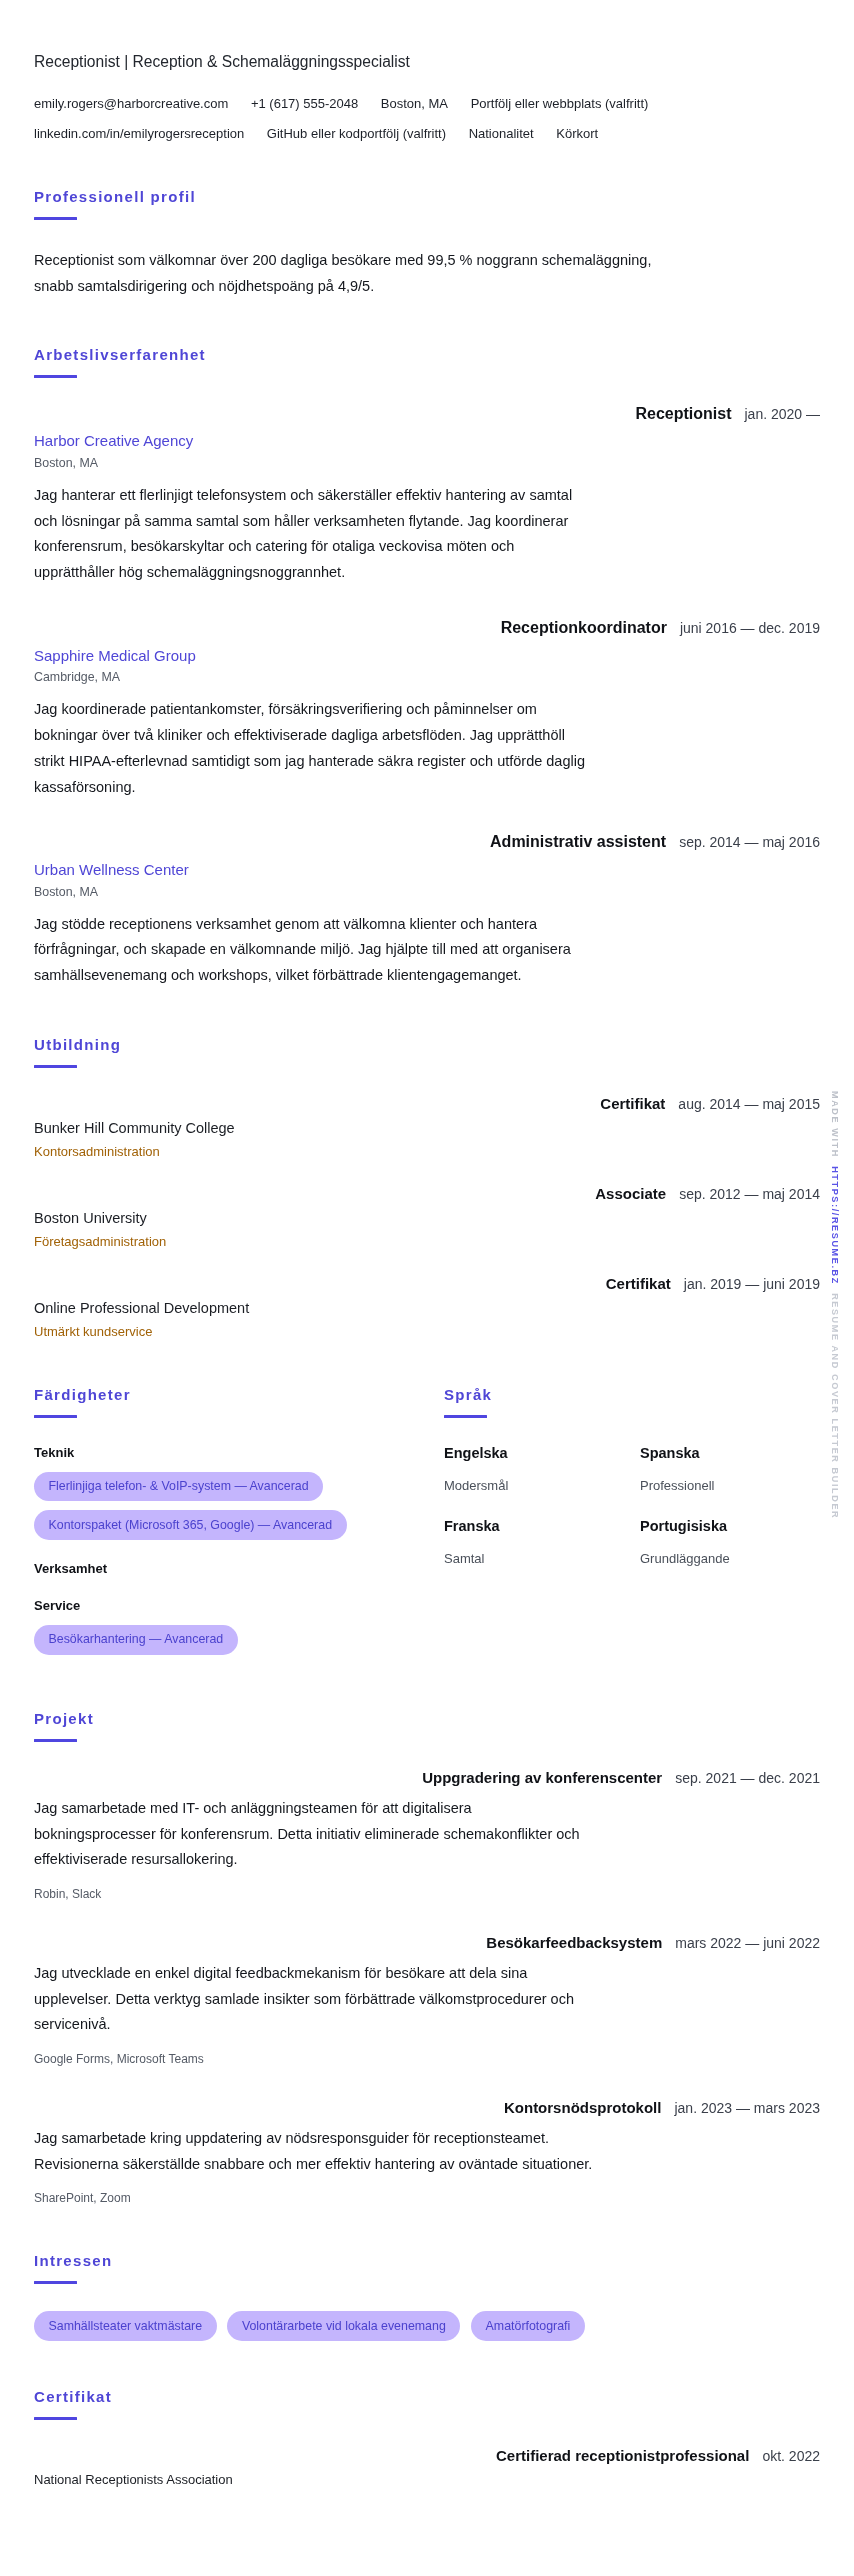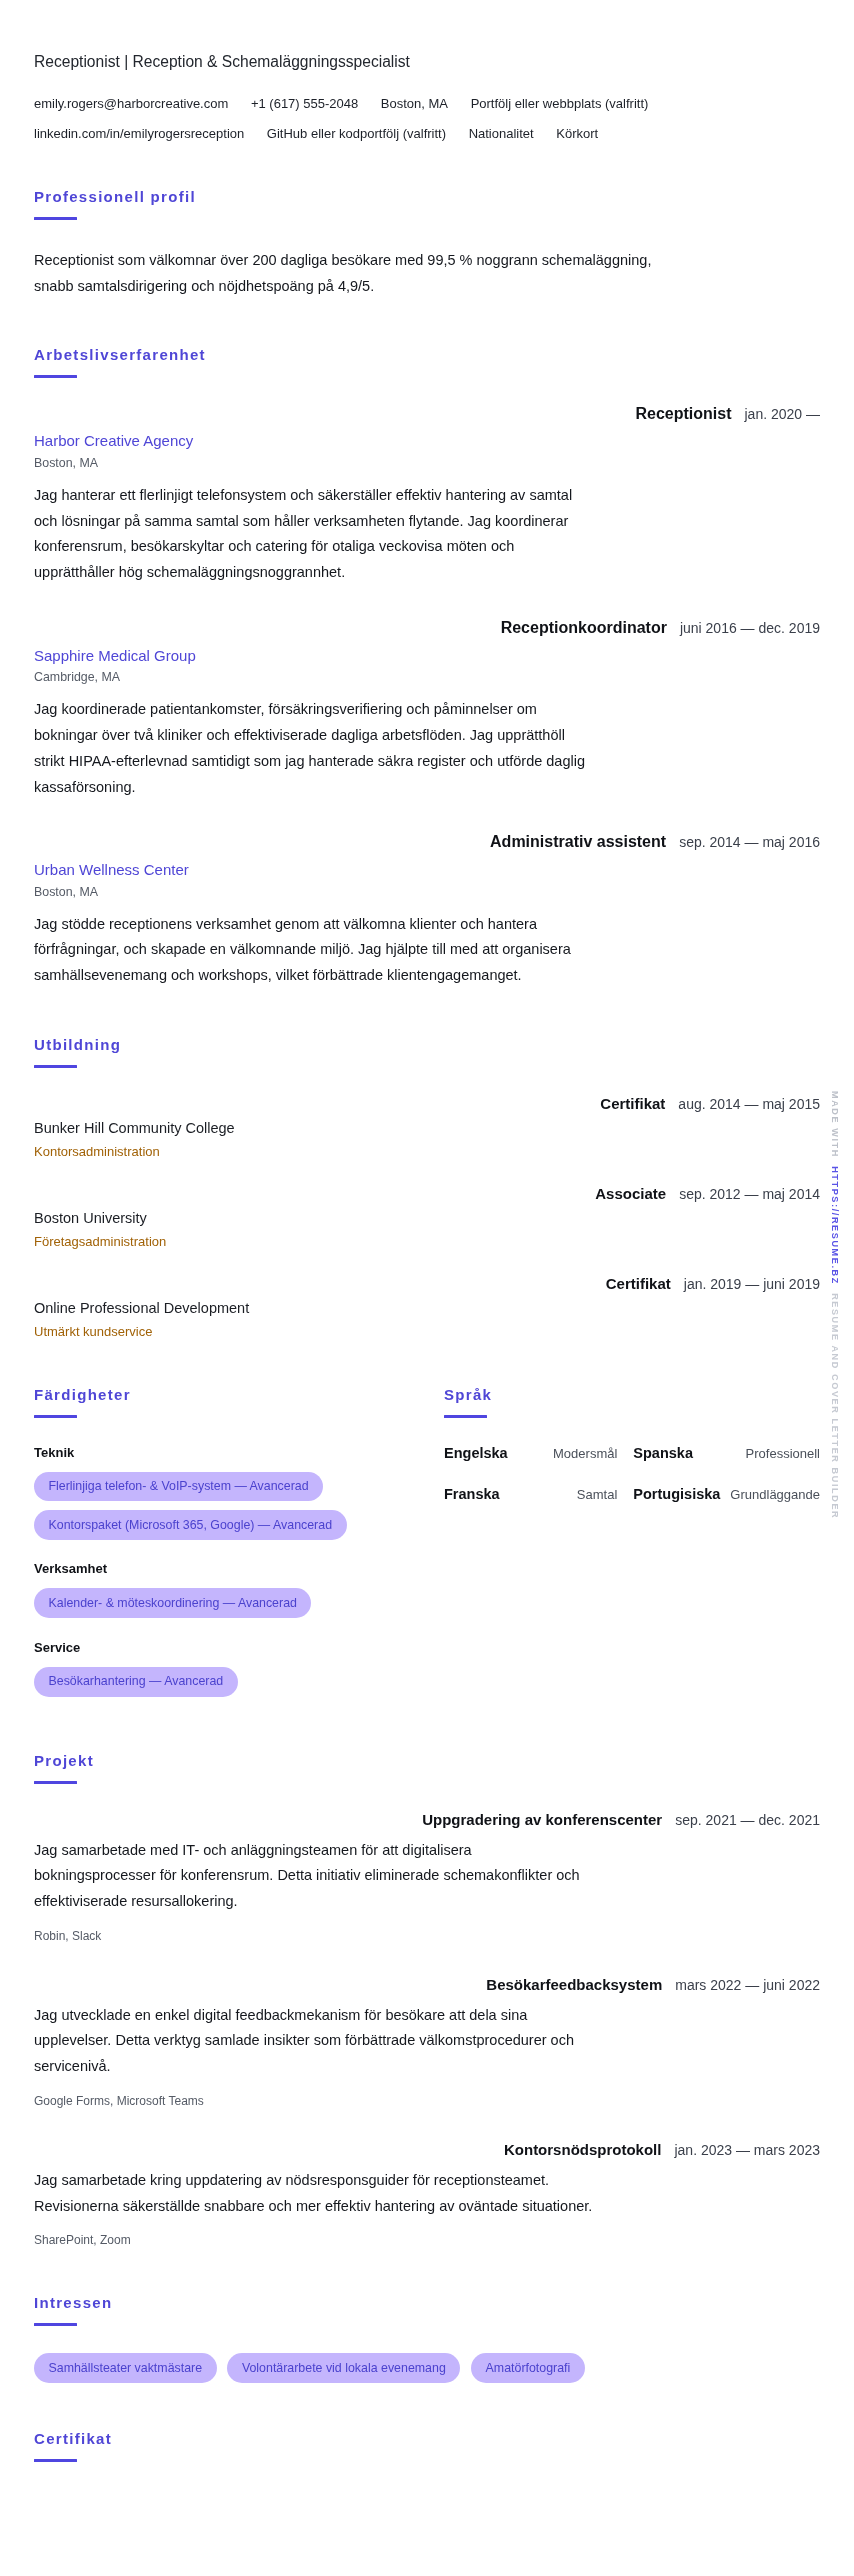--- a/index.html
+++ b/index.html
@@ -45,21 +45,21 @@
   
   .twocol{display:grid;grid-template-columns:1fr 376px;column-gap:36px;align-items:start;}
   .cat-name{font-size:13px;font-weight:700;color:#101217;margin:21.5px 0 12px 0;}
   .cat-name:first-child{margin-top:0;}
   .pill-line{margin-bottom:8.6px;}
   .pill{
     display:inline-block;background:#c4b5fd;color:#4B42CE;
     font-size:12.4px;padding:7.5px 14.5px;border-radius:537px;line-height:1.2;
   }
   .lang-grid{display:grid;grid-template-columns:1fr 1fr;column-gap:16px;row-gap:25px;margin-top:3.2px;}
-  .lang-cell{display:flex;justify-content:space-between;align-items:flex-end;gap:10px;}
+  .lang-cell{display:flex;justify-content:space-between;align-items:flex-start;gap:17px;flex-direction:column;}
   .lang-name{font-size:14.5px;font-weight:700;color:#101217;}
   .lang-level{font-size:13px;color:#4A505A;white-space:nowrap;}
   
   .pill-row{display:flex;flex-wrap:wrap;gap:10.8px;}
   
   .issuer{font-size:13px;color:#1B1E24;margin-top:8.6px;}
   
   .watermark{
     position:absolute;top:1091px;right:14px;
     writing-mode:vertical-rl;
@@ -178,21 +178,20 @@
 
     <div>
       <div class="sec-head">Färdigheter</div>
       <div class="sec-rule"></div>
       <div class="sec-body">
         <div class="cat-name">Teknik</div>
         <div class="pill-line"><span class="pill">Flerlinjiga telefon- &amp; VoIP-system — Avancerad</span></div>
         <div class="pill-line"><span class="pill">Kontorspaket (Microsoft 365, Google) — Avancerad</span></div>
 
         <div class="cat-name">Verksamhet</div>
-        <div class="pill-line"><span class="pill">Kalender- &amp; möteskoordinering — Avancerad</span></div>
 
         <div class="cat-name">Service</div>
         <div class="pill-line"><span class="pill">Besökarhantering — Avancerad</span></div>
       </div>
     </div>
 
     <div>
       <div class="sec-head">Språk</div>
       <div class="sec-rule"></div>
       <div class="sec-body">
@@ -262,20 +261,29 @@
         <span class="pill">Samhällsteater vaktmästare</span>
         <span class="pill">Volontärarbete vid lokala evenemang</span>
         <span class="pill">Amatörfotografi</span>
       </div>
     </div>
   </section>
 
   <section class="section">
     <div class="sec-head">Certifikat</div>
     <div class="sec-rule"></div>
+    <div class="sec-body">
+      <div class="entry">
+        <div class="row">
+          <div class="entry-title sm">Certifierad receptionistprofessional</div>
+          <div class="date">okt. 2022</div>
+        </div>
+        <div class="issuer">National Receptionists Association</div>
+      </div>
+    </div>
   </section>
 
   <div class="watermark">
     <span class="wm-gray">MADE WITH</span>&nbsp;&nbsp;<span class="wm-accent">HTTPS://RESUME.BZ</span>&nbsp;&nbsp;<span class="wm-gray2">RESUME AND COVER LETTER BUILDER</span>
   </div>
 
 </div>
 
 
 </body></html>

